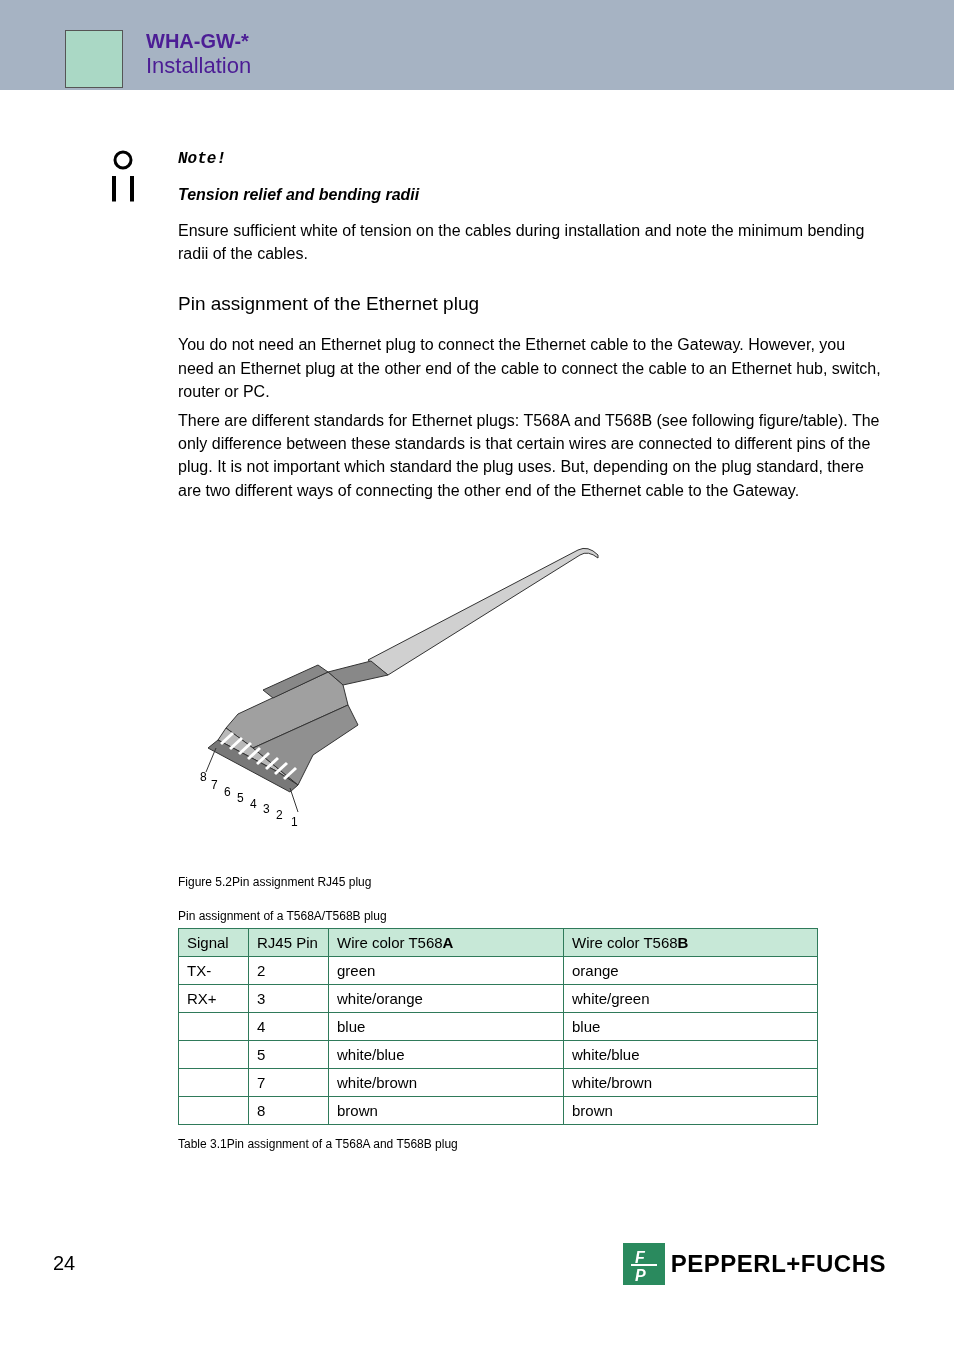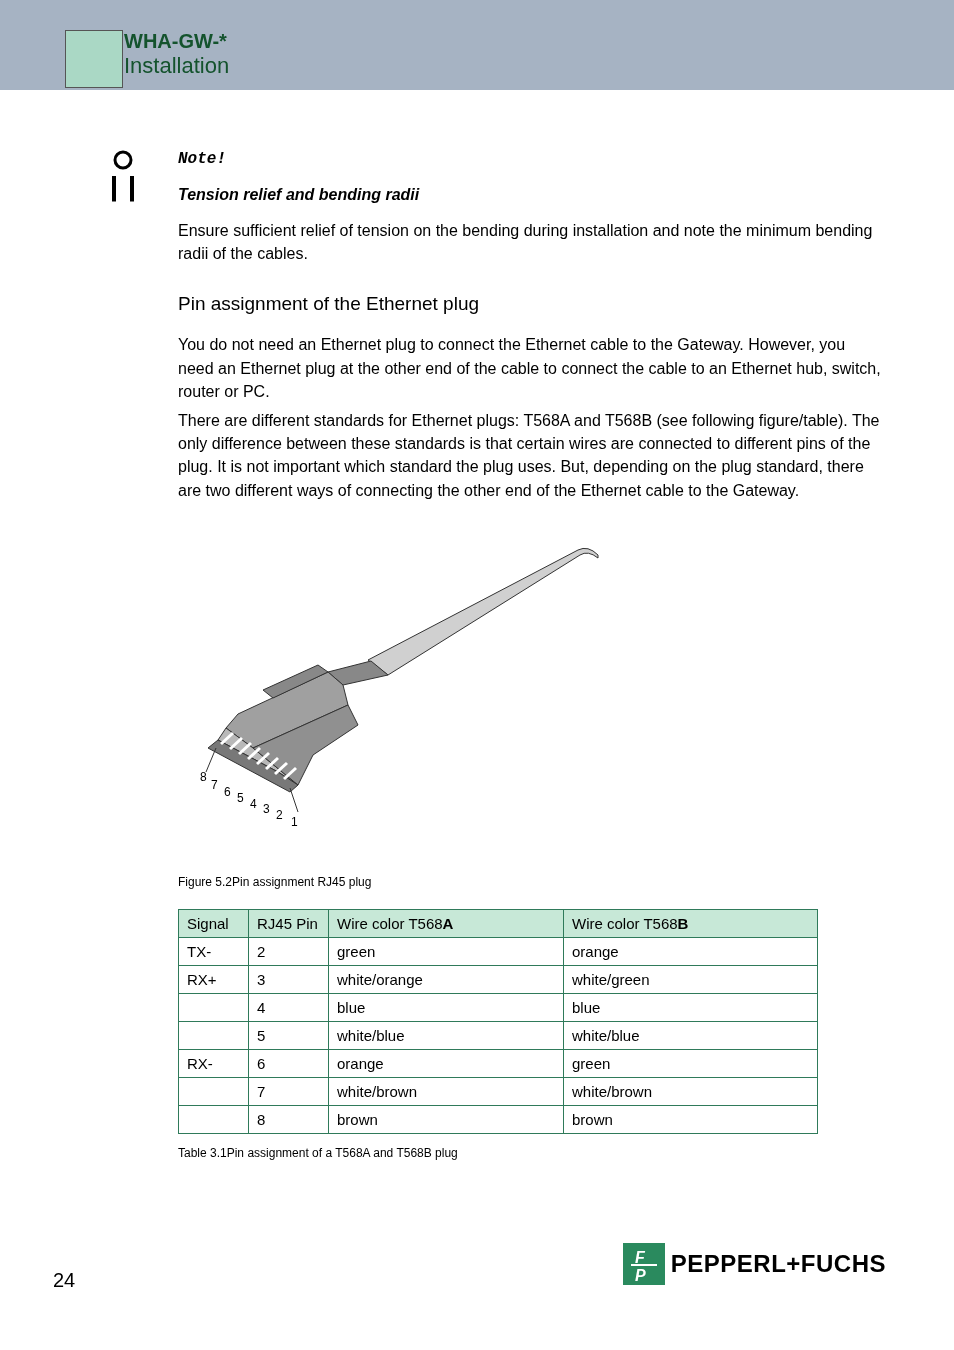--- a/index.html
+++ b/index.html
@@ -21,23 +21,23 @@
       position: absolute;
       left: 65px;
       top: 30px;
       width: 58px;
       height: 58px;
       background: #aad8c5;
       border: 1px solid #555;
     }
     .header-text {
       position: absolute;
-      left: 124px;
+      left: 146px;
       top: 30px;
-      color: #14532d;
+      color: #4c1d95;
     }
     .model { font-size: 20px; font-weight: bold; }
     .section { font-size: 22px; }
     .content {
       margin-left: 178px;
       margin-right: 70px;
       margin-top: 60px;
     }
     .note-icon {
       position: absolute;
@@ -70,21 +70,21 @@
       vertical-align: top;
     }
     table.pin th {
       background: #c7e8d7;
       font-weight: normal;
     }
     table.pin th b { font-weight: bold; }
     .page-num {
       position: absolute;
       left: 53px;
-      bottom: 58px;
+      bottom: 75px;
       font-size: 20px;
     }
     .footer-logo {
       position: absolute;
       right: 68px;
       bottom: 65px;
     }
     .footer-logo-box {
       display: inline-block;
       vertical-align: middle;
@@ -119,21 +119,21 @@
     <line x1="6" y1="26" x2="6" y2="50" stroke="#000" stroke-width="4"></line>
     <line x1="24" y1="26" x2="24" y2="50" stroke="#000" stroke-width="4"></line>
     <line x1="4" y1="50" x2="8" y2="50" stroke="#000" stroke-width="3"></line>
     <line x1="22" y1="50" x2="26" y2="50" stroke="#000" stroke-width="3"></line>
   </svg>
 </div>
 
 <div class="content">
   <div class="note-title">Note!</div>
   <div class="note-subtitle">Tension relief and bending radii</div>
-  <div class="body-text">Ensure sufficient relief of tension on the bending during installation and note the minimum bending radii of the cables.</div>
+  <div class="body-text">Ensure sufficient white of tension on the cables during installation and note the minimum bending radii of the cables.</div>
 
   <div class="h2">Pin assignment of the Ethernet plug</div>
   <div class="body-text" style="margin-bottom:6px;">You do not need an Ethernet plug to connect the Ethernet cable to the Gateway. However, you need an Ethernet plug at the other end of the cable to connect the cable to an Ethernet hub, switch, router or PC.</div>
   <div class="body-text">There are different standards for Ethernet plugs: T568A and T568B (see following figure/table). The only difference between these standards is that certain wires are connected to different pins of the plug. It is not important which standard the plug uses. But, depending on the plug standard, there are two different ways of connecting the other end of the Ethernet cable to the Gateway.</div>
 
   <div class="figure-area">
     <svg width="430" height="300" viewBox="0 0 430 300">
 
       <path d="M 190 130 L 400 20 Q 410 15 420 25 L 420 28 Q 410 20 402 25 L 210 145 Z" fill="#d0d0d0" stroke="#333" stroke-width="1"></path>
       <path d="M 165 155 L 210 145 L 193 131 L 150 142 Z" fill="#888" stroke="#333" stroke-width="1"></path>
@@ -169,20 +169,21 @@
     <span class="pin-label" style="left:72px; top:267px;">4</span>
     <span class="pin-label" style="left:85px; top:272px;">3</span>
     <span class="pin-label" style="left:98px; top:278px;">2</span>
     <span class="pin-label" style="left:113px; top:285px;">1</span>
   </div>
 
   <div class="caption">
     <span>Figure 5.2</span><span>Pin assignment RJ45 plug</span>
   </div>
 
+  <div class="small-title">Pin assignment of a T568A/T568B plug</div>
 
   <table class="pin">
     <thead>
       <tr>
         <th style="width:70px;">Signal</th>
         <th style="width:80px;">RJ45 Pin</th>
         <th style="width:235px;"><span>Wire color T568</span><b>A</b></th>
         <th><span>Wire color T568</span><b>B</b></th>
       </tr>
     </thead>
@@ -205,26 +206,20 @@
           <td>blue</td>
           <td>blue</td>
         </tr>
         <tr>
           <td></td>
           <td>5</td>
           <td>white/blue</td>
           <td>white/blue</td>
         </tr>
         <tr>
-          <td>RX-</td>
-          <td>6</td>
-          <td>orange</td>
-          <td>green</td>
-        </tr>
-        <tr>
           <td></td>
           <td>7</td>
           <td>white/brown</td>
           <td>white/brown</td>
         </tr>
         <tr>
           <td></td>
           <td>8</td>
           <td>brown</td>
           <td>brown</td>

